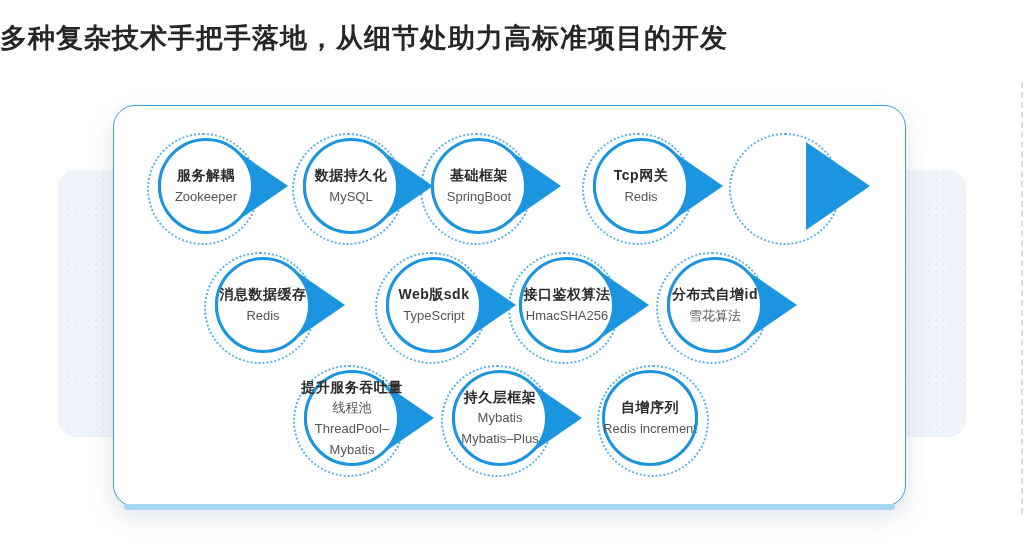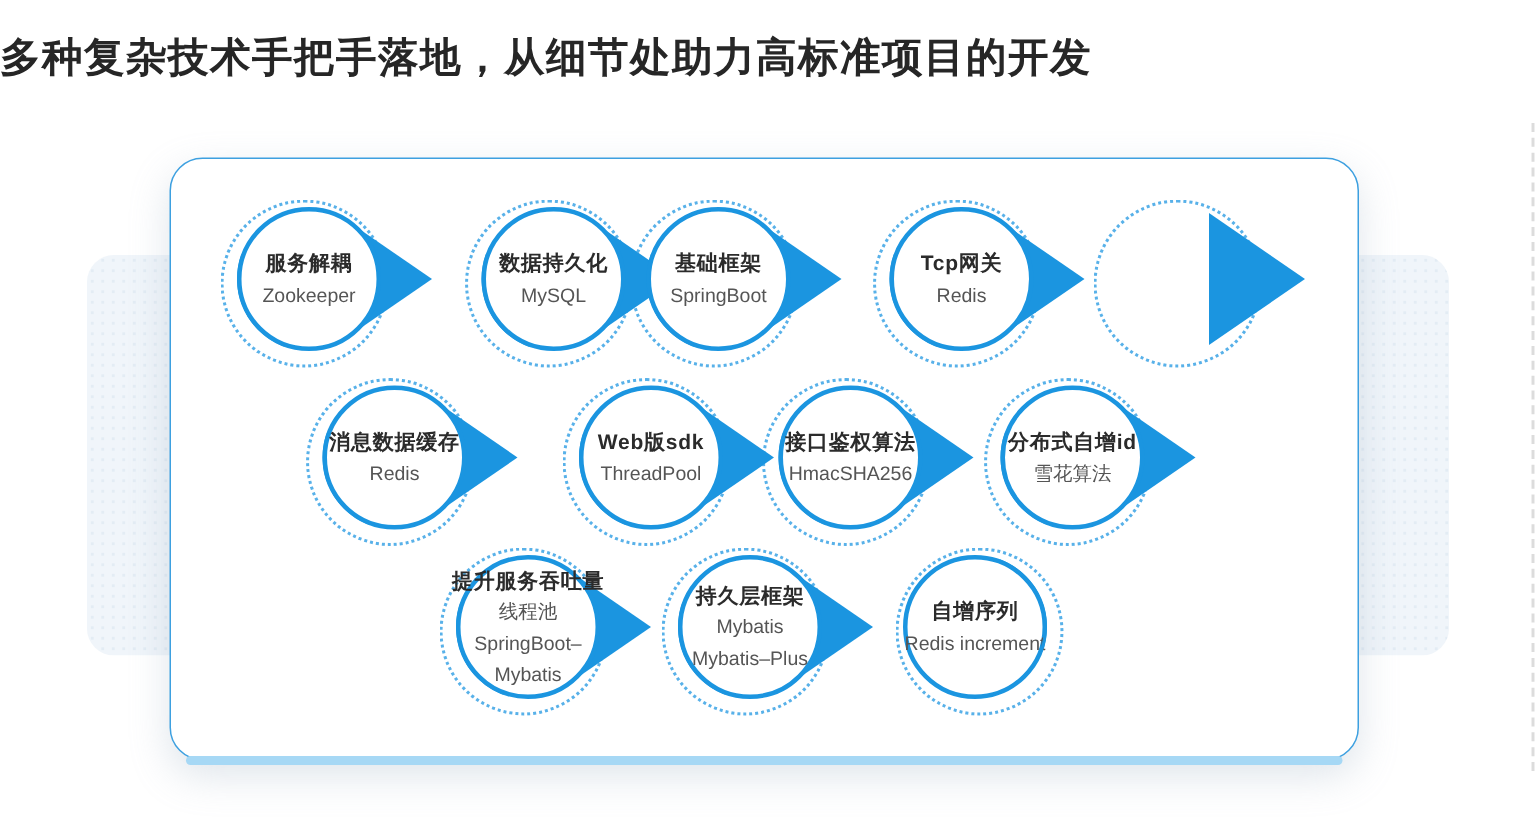--- a/index.html
+++ b/index.html
@@ -52,21 +52,21 @@
     border:2.5px solid transparent;border-left-color:#1b95e0;
     transform:rotate(-25deg);
   }
   .disc div:empty{display:none;}
   .zh{font-size:14px;font-weight:700;color:#2b2b2b;white-space:nowrap;line-height:1.15;letter-spacing:.5px;}
   .en{font-size:13px;color:#555555;white-space:nowrap;line-height:1.15;}
   .no-arrow .dotted{transform:translate(3px,3px);}
   .no-arrow .disc::before{transform:rotate(155deg);}
   
   .r1{top:130px}.r2{top:249px}.r3{top:362px}
-  .b1{left:150px}.b2{left:313px}.b3{left:423px}.b4{left:585px}.b5{left:732px}
+  .b1{left:150px}.b2{left:295px}.b3{left:423px}.b4{left:585px}.b5{left:732px}
   .b6{left:207px}.b7{left:378px}.b8{left:511px}.b9{left:659px}
   .b10{left:296px}.b11{left:444px}.b12{left:594px}
 </style>
 </head>
 <body>
 
 <div class="page">
 
   <div class="page-title">多种复杂技术手把手落地，从细节处助力高标准项目的开发</div>
 
@@ -133,21 +133,21 @@
 
     </div>
   </div>
 
   <div class="bubble r2 b7">
     <div class="dotted"></div>
     <div class="arrow"></div>
     <div class="disc">
       <div class="zh">Web版sdk</div>
 
-      <div class="en">ThreadPool</div>
+      <div class="en">TypeScript</div>
 
     </div>
   </div>
 
   <div class="bubble r2 b8">
     <div class="dotted"></div>
     <div class="arrow"></div>
     <div class="disc">
       <div class="zh">接口鉴权算法</div>
 
@@ -167,21 +167,21 @@
     </div>
   </div>
 
   <div class="bubble r3 b10">
     <div class="dotted"></div>
     <div class="arrow"></div>
     <div class="disc">
       <div class="zh">提升服务吞吐量</div>
 
       <div class="en">线程池</div>
-      <div class="en">SpringBoot–</div>
+      <div class="en">ThreadPool–</div>
       <div class="en">Mybatis</div>
     </div>
   </div>
 
   <div class="bubble r3 b11">
     <div class="dotted"></div>
     <div class="arrow"></div>
     <div class="disc">
       <div class="zh">持久层框架</div>
 

